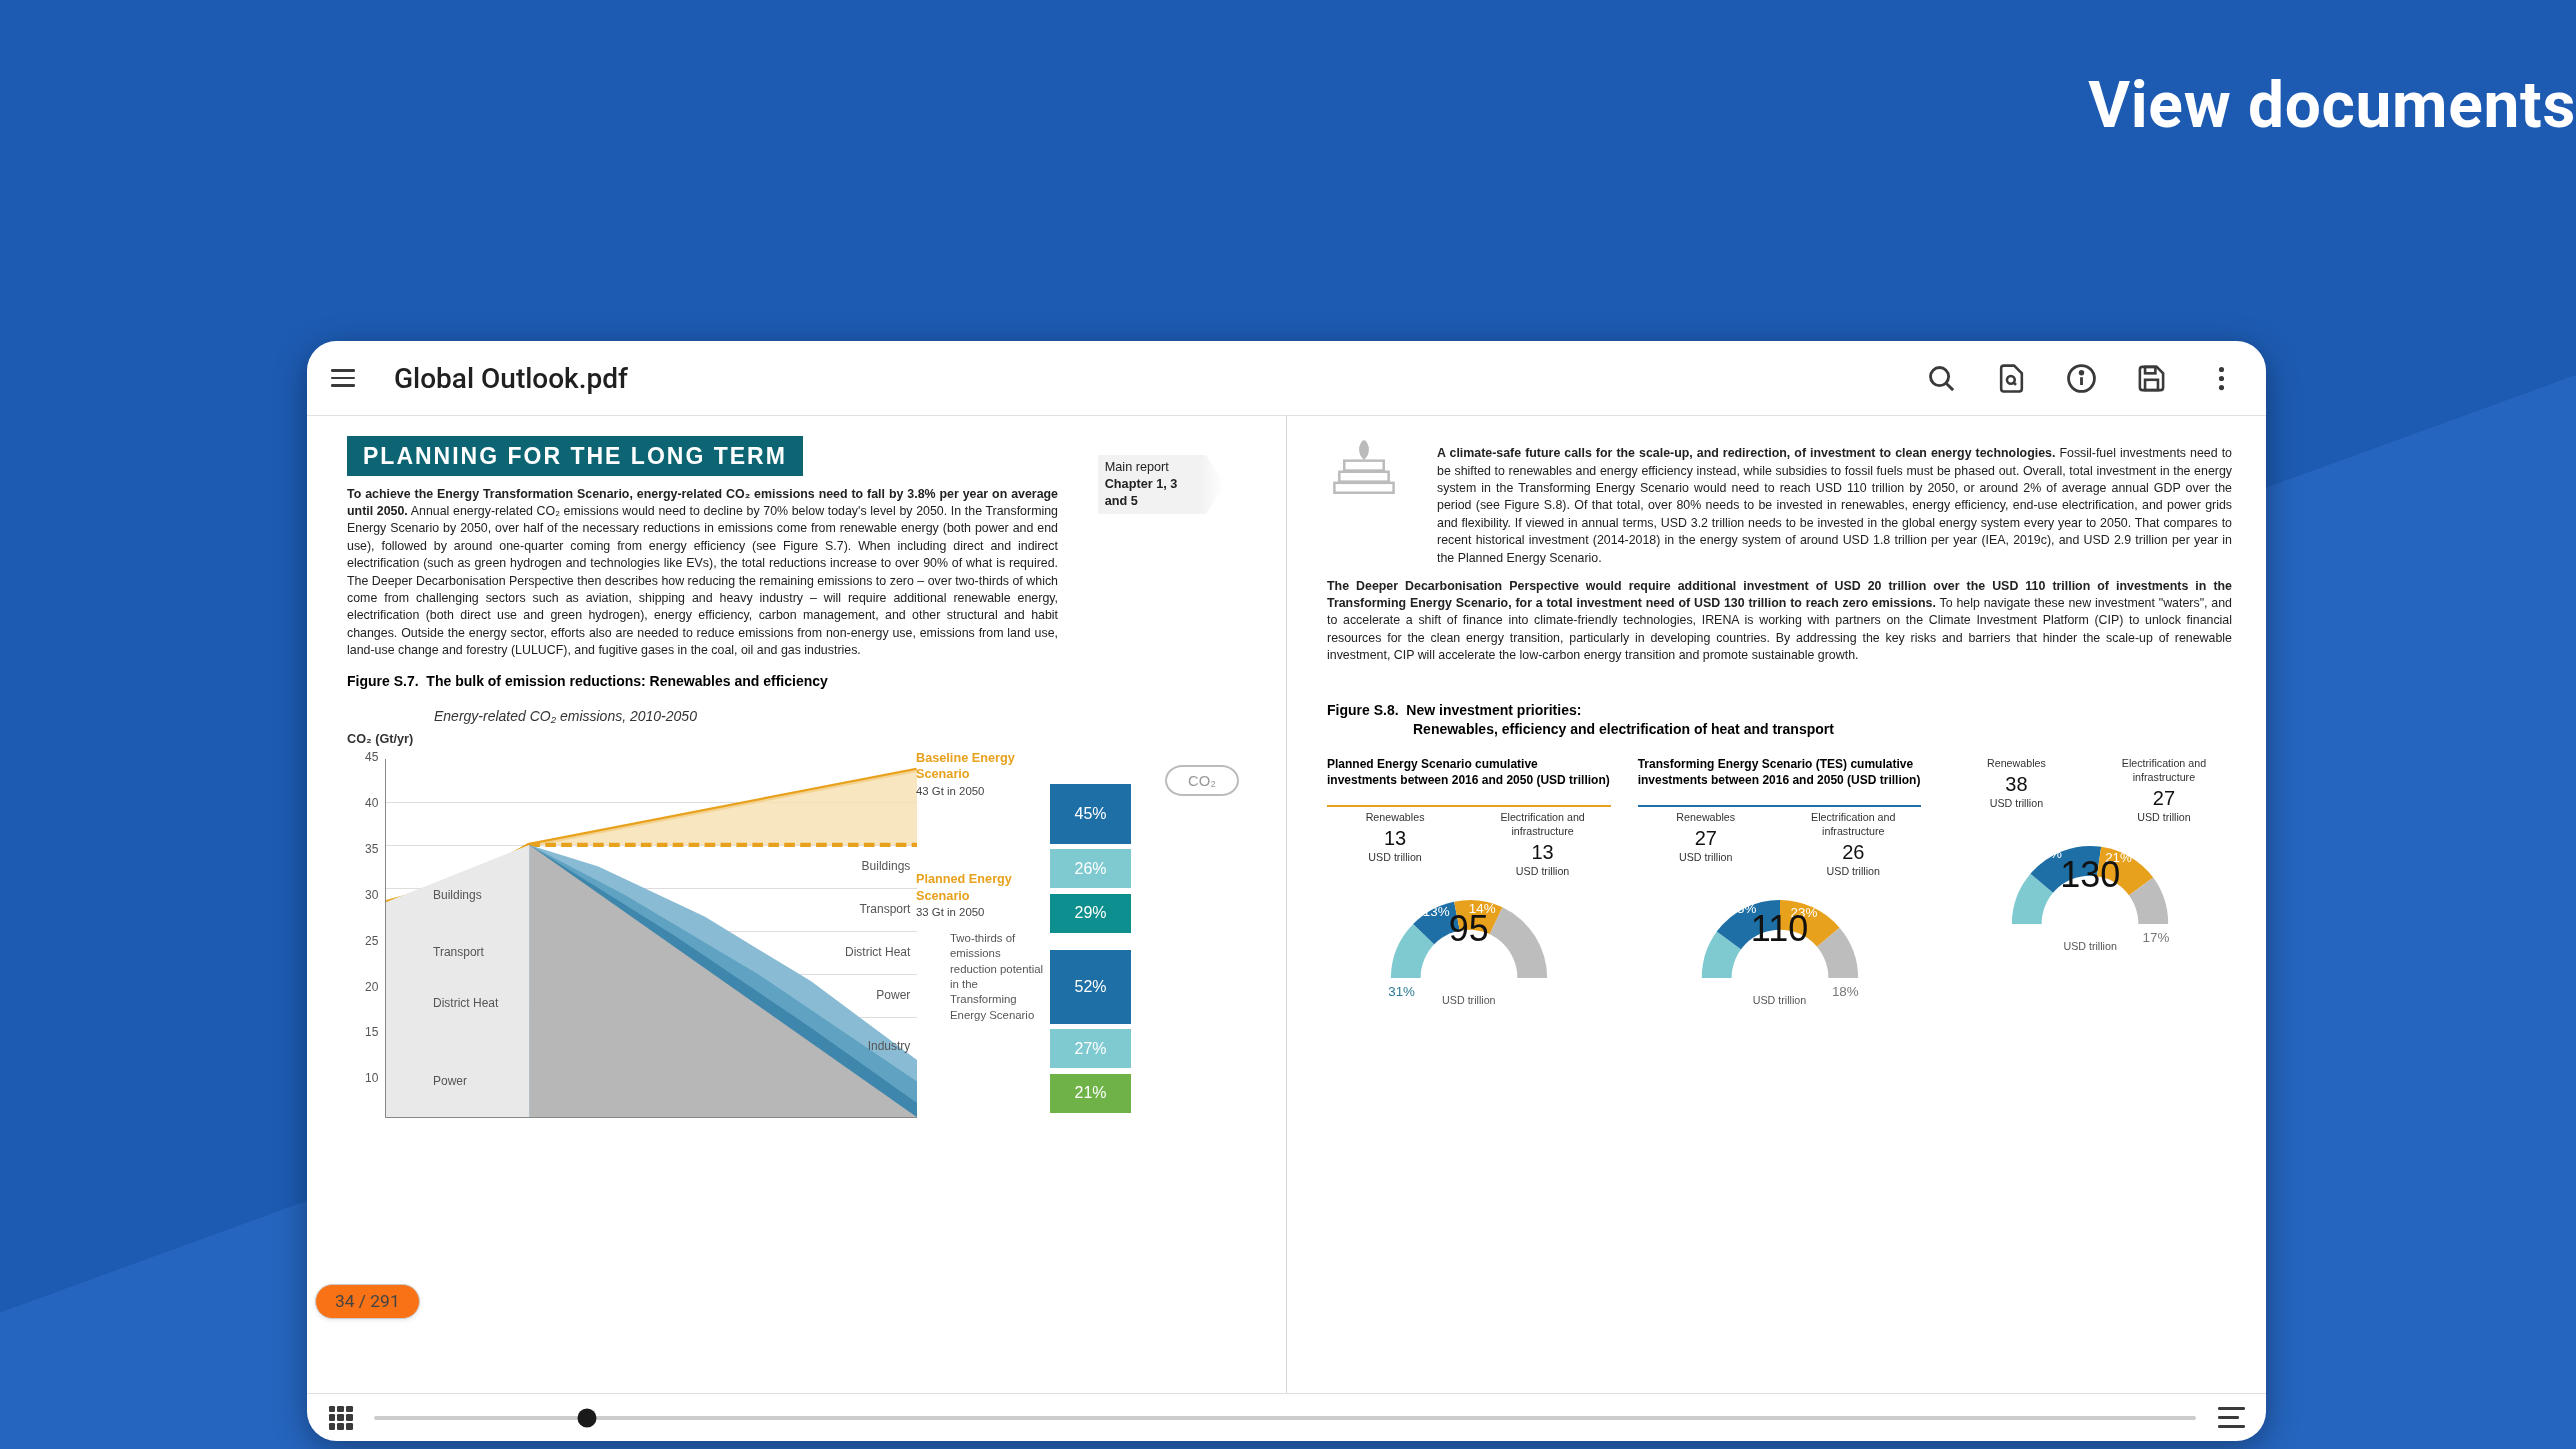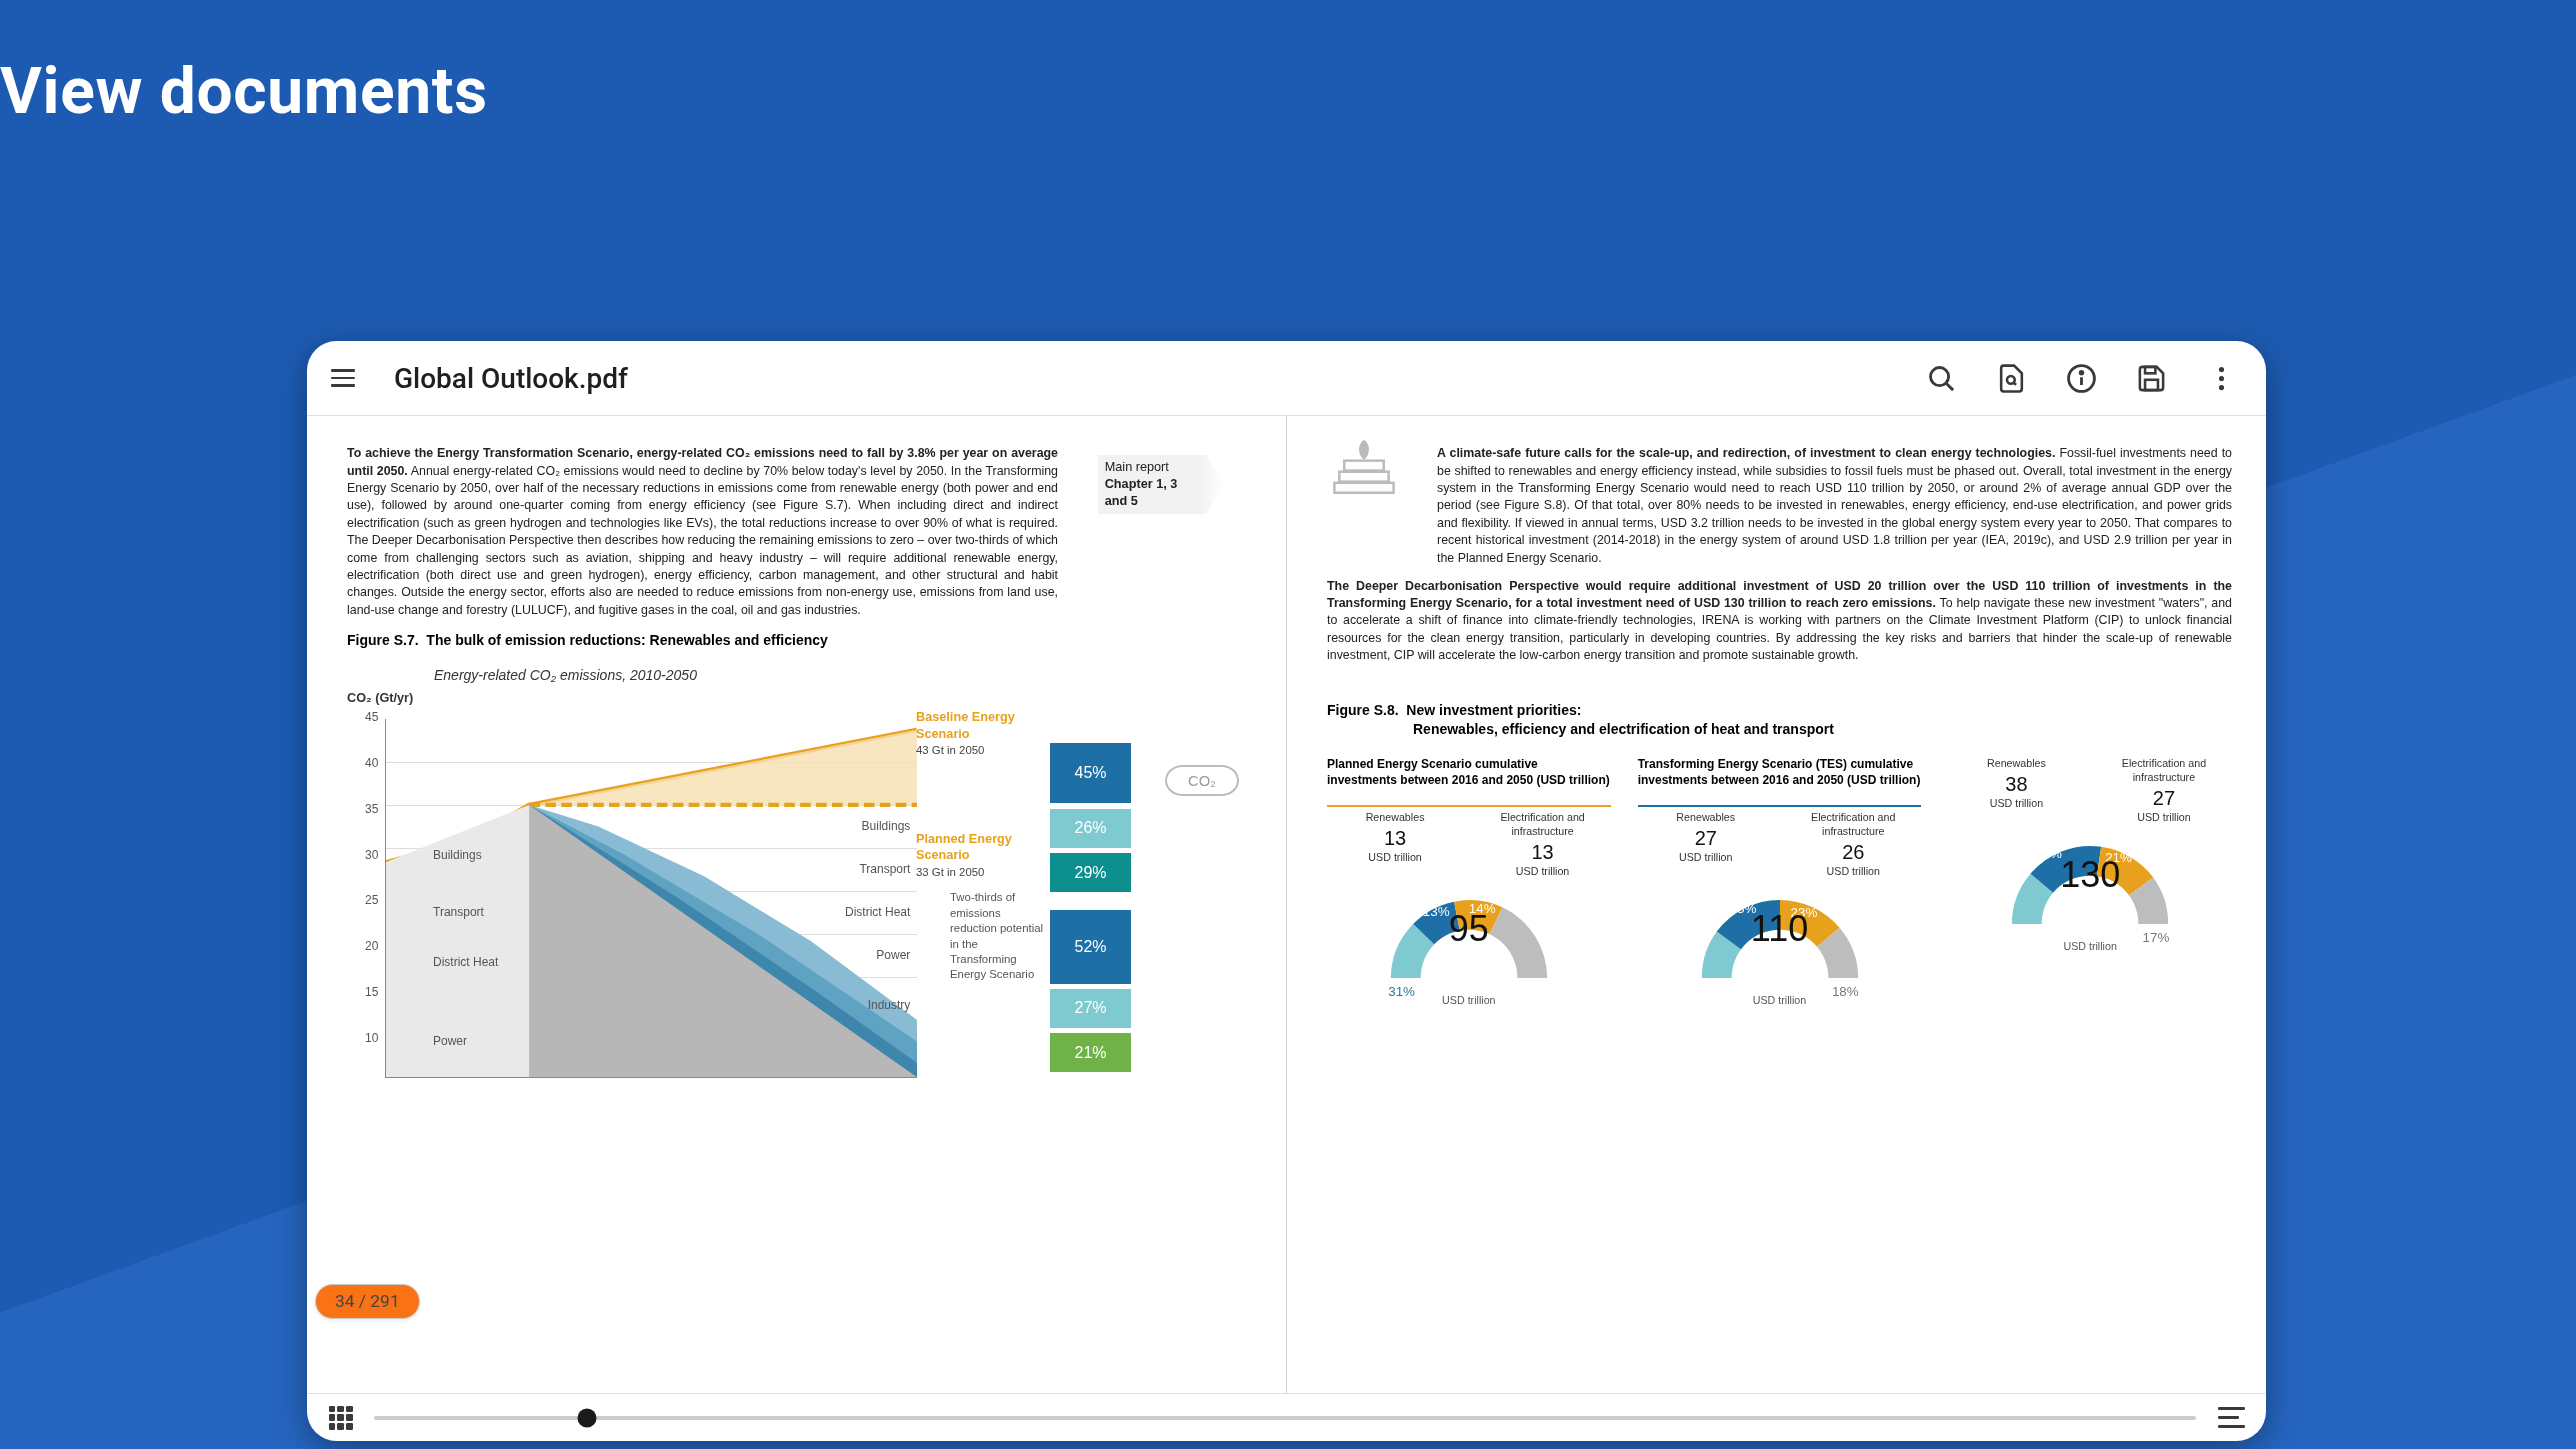--- a/index.html
+++ b/index.html
@@ -4,21 +4,21 @@
 <style>
 * { margin: 0; padding: 0; box-sizing: border-box; }
 body {
   width: 2576px;
   height: 1449px;
   background: linear-gradient(160deg, #1d5bb2 0%, #1d5bb2 55%, #2565bf 55%, #2565bf 100%);
   font-family: -apple-system, BlinkMacSystemFont, "Segoe UI", Roboto, Arial, sans-serif;
   overflow: hidden;
   position: relative;
 }
-.hero { text-align: left; padding-top: 54px; color: #fff; }
+.hero { text-align: right; padding-top: 68px; color: #fff; }
 .hero h1 { font-size: 64px; font-weight: 700; letter-spacing: 0.7px; }
 .hero p { font-size: 38px; margin-top: 17.4px; font-weight: 400; }
 .app-window {
   position: absolute;
   left: 307px;
   top: 341px;
   width: 1959px;
   height: 1100px;
   background: #fff;
   border-radius: 29.5px;
@@ -188,20 +188,21 @@
           <circle cx="12" cy="12" r="2"></circle>
           <circle cx="12" cy="19" r="2"></circle>
         </svg>
     </div>
   </div>
 
   <div class="content">
 
     <div class="page left">
       <div style="position:relative;">
+        <span class="banner">PLANNING FOR THE LONG TERM</span>
         <div class="tag-box">
           <span>Main report</span><br><b>Chapter 1, 3 and 5</b>
         </div>
       </div>
       <p class="bodytext" style="max-width:711px;">
         <b>To achieve the Energy Transformation Scenario, energy-related CO₂ emissions need to fall by 3.8% per year on average until 2050.</b><span> Annual energy-related CO₂ emissions would need to decline by 70% below today's level by 2050. In the Transforming Energy Scenario by 2050, over half of the necessary reductions in emissions come from renewable energy (both power and end use), followed by around one-quarter coming from energy efficiency (see Figure S.7). When including direct and indirect electrification (such as green hydrogen and technologies like EVs), the total reductions increase to over 90% of what is required. The Deeper Decarbonisation Perspective then describes how reducing the remaining emissions to zero – over two-thirds of which come from challenging sectors such as aviation, shipping and heavy industry – will require additional renewable energy, electrification (both direct use and green hydrogen), energy efficiency, carbon management, and other structural and habit changes. Outside the energy sector, efforts also are needed to reduce emissions from non-energy use, emissions from land use, land-use change and forestry (LULUCF), and fugitive gases in the coal, oil and gas industries.</span>
       </p>
       <div class="co2badge">CO₂</div>
 
       <p class="fig-title"><b>Figure S.7.</b>&nbsp;&nbsp;<b>The bulk of emission reductions: Renewables and efficiency</b></p>

